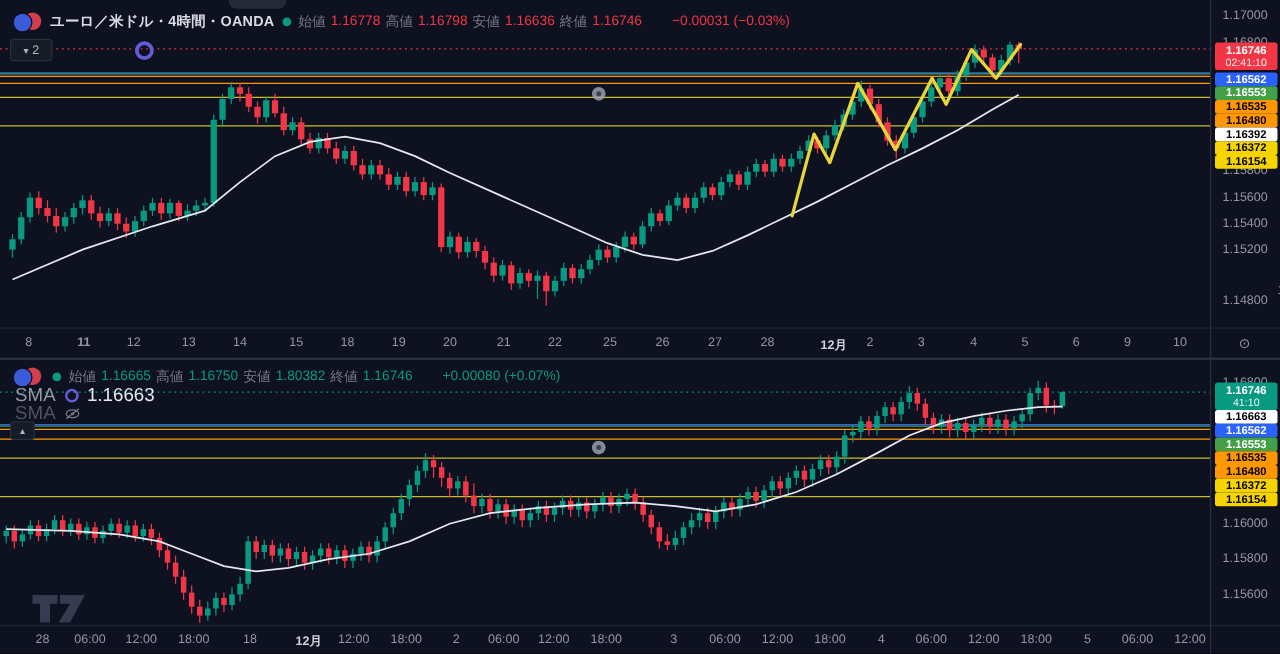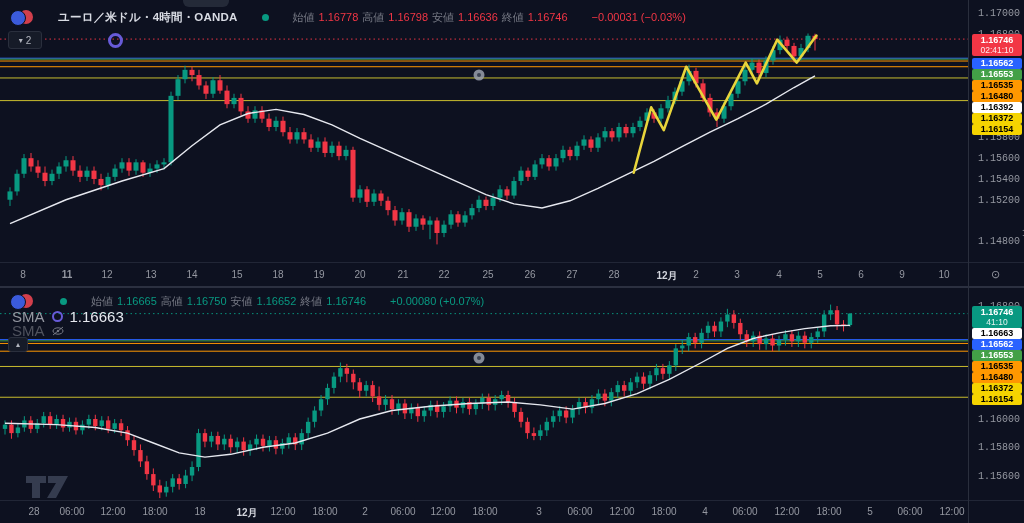--- a/index.html
+++ b/index.html
@@ -1,20 +1,20 @@
 <!DOCTYPE html>
 <html><head>
 <meta charset="utf-8">
 <style>
   html,body{margin:0;padding:0;background:#000;}
   #app{position:relative;width:1024px;height:523px;background:#0d1120;overflow:hidden;
        font-family:"Liberation Sans",sans-serif;-webkit-font-smoothing:antialiased;}
   svg{position:absolute;left:0;display:block;}
   .notch{position:absolute;left:183px;top:0;width:46px;height:7px;background:#242a38;border-radius:0 0 6px 6px;}
-  .hdr{position:absolute;left:10px;height:18px;display:flex;align-items:center;gap:22px;z-index:30;white-space:nowrap;}
+  .hdr{position:absolute;left:10px;height:18px;display:flex;align-items:center;gap:4px;z-index:30;white-space:nowrap;}
   .sym-icon{position:relative;width:26px;height:16px;display:inline-block;}
   .sym-icon i{position:absolute;top:1px;width:14px;height:14px;border-radius:50%;display:block;}
   .sym-icon .c1{left:0;background:#3b5bdb;z-index:2;border:1px solid #0d1120;}
   .sym-icon .c2{left:9px;background:#d23f4c;z-index:1;}
   .hdr .title{color:#d8dbe3;font-size:11.5px;font-weight:700;letter-spacing:.2px;cursor:pointer;}
   .live-dot{width:7px;height:7px;border-radius:50%;background:#089981;display:inline-block;margin:0 2px;}
   .ohlc{font-size:11px;display:flex;gap:4px;align-items:center;}
   .ohlc .lb{color:#787b86;}
   .down .vl{color:#f23645;} .up .vl{color:#089981;}
   .chg{margin-left:20px;}
@@ -24,21 +24,21 @@
   .legend-row{position:absolute;left:12px;display:flex;align-items:center;gap:7px;font-size:15px;z-index:30;cursor:pointer;text-align:right;}
   .legend-row .nm{color:#9598a1;}
   .legend-row .nm.dim{color:#50535e;}
   .legend-row .val{color:#e6e8ef;}
   .legend-row .mini-donut{width:7px;height:7px;border:2.5px solid #675bd8;border-radius:50%;display:inline-block;}
   .axis-row{position:absolute;left:0;width:968px;color:#9598a1;font-size:10px;z-index:20;}
   .axis-row span{position:absolute;transform:translateX(-50%);top:6px;cursor:ew-resize;}
   .axis-row span.bold{color:#d1d4dc;font-weight:700;}
   .sep{position:absolute;left:0;width:1024px;background:#212636;z-index:25;}
   #scale{position:absolute;left:968px;top:0;width:56px;height:523px;border-left:1px solid #2a2f3d;z-index:26;cursor:ns-resize;}
-  .tick{position:absolute;left:9px;transform:translateY(-50%);color:#9598a1;font-size:10px;font-family:Liberation Mono, monospace;}
+  .tick{position:absolute;left:9px;transform:translateY(-50%);color:#9598a1;font-size:10px;}
   .tag{position:absolute;left:3px;width:50px;border-radius:2px;font-size:9px;font-weight:700;
        display:flex;flex-direction:column;align-items:center;justify-content:center;line-height:10px;z-index:28;}
   .tag .sub{font-weight:400;opacity:.9;font-size:8.5px;}
   .gear{position:absolute;left:22px;color:#9598a1;font-size:11px;z-index:29;cursor:pointer;}
   .tv-logo{position:absolute;left:24px;top:474px;z-index:15;opacity:.85;}
   .eyeslash{position:relative;width:12px;height:10px;display:inline-block;}
 </style>
 </head>
 <body>
 
@@ -605,21 +605,21 @@
         <i class="c1"></i>
         <i class="c2"></i>
       </span>
     <span class="live-dot"></span>
     <span class="ohlc">
       <span class="lb">始値</span>
         <span class="vl">1.16665</span>
       <span class="lb">高値</span>
         <span class="vl">1.16750</span>
       <span class="lb">安値</span>
-        <span class="vl">1.16652</span>
+        <span class="vl">1.80382</span>
       <span class="lb">終値</span>
         <span class="vl">1.16746</span>
       <span class="vl chg">+0.00080 (+0.07%)</span>
     </span>
   </div>
   <div class="legend-row" style="top:308px">
     <span class="nm">SMA</span>
     <span class="mini-donut"></span>
     <span class="val">1.16663</span>
   </div>

